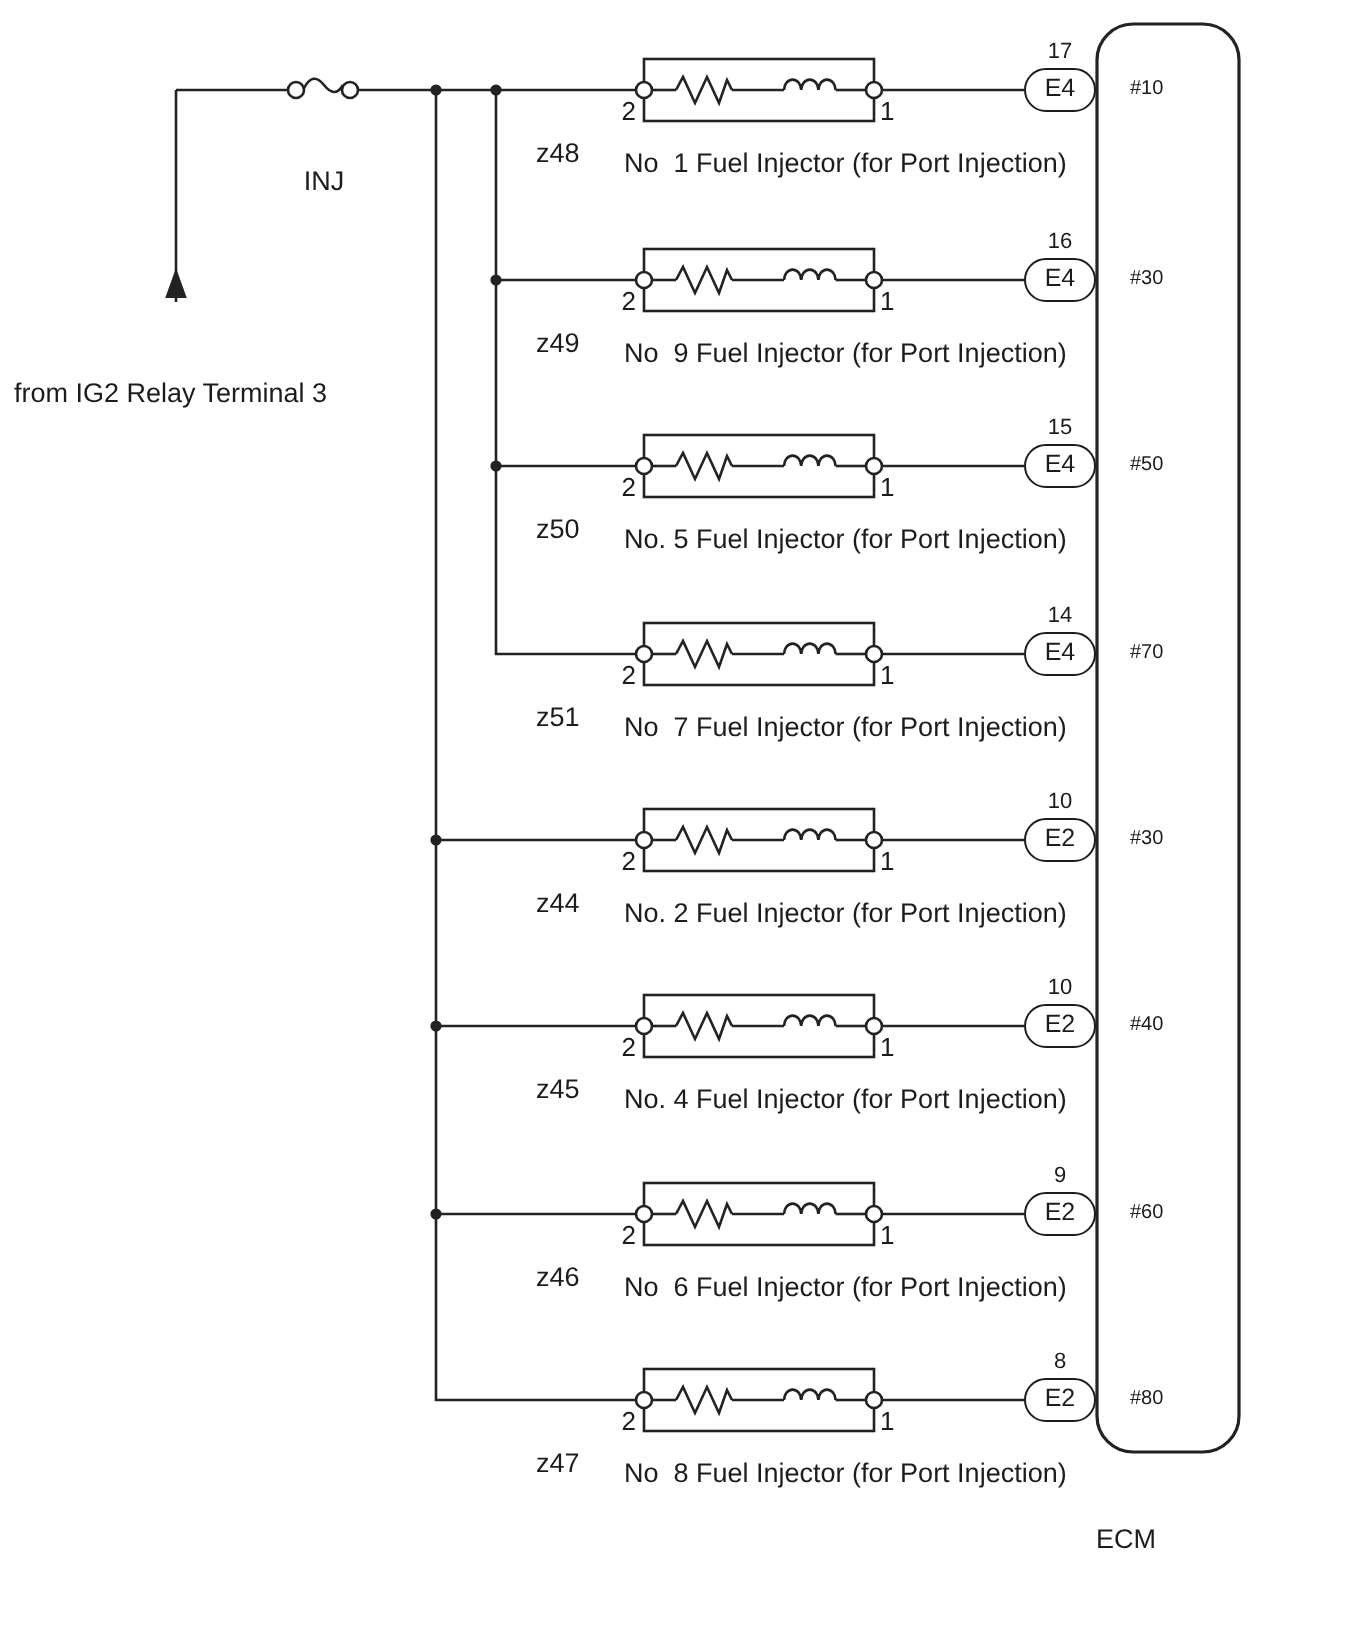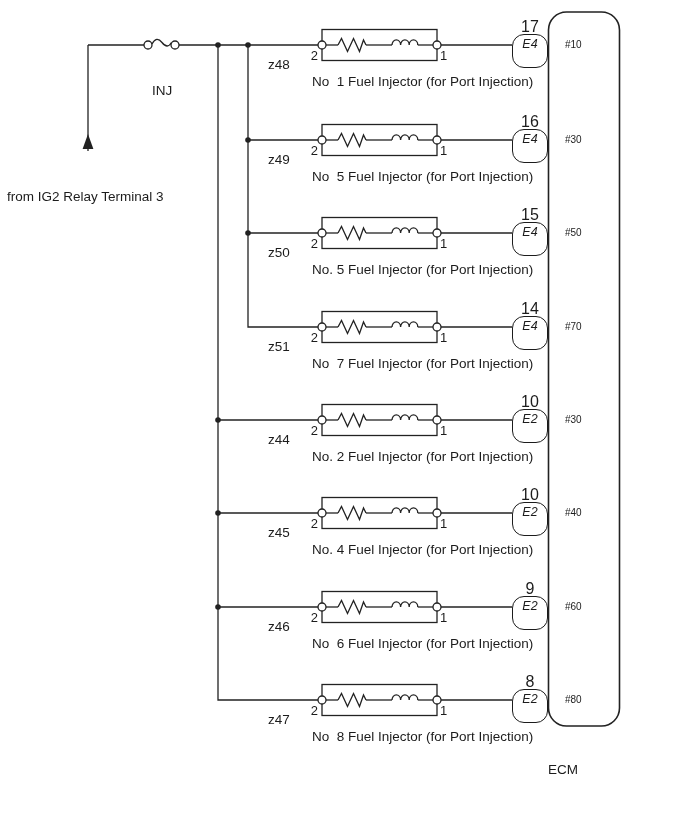--- a/index.html
+++ b/index.html
@@ -3,28 +3,28 @@
 <meta charset="utf-8">
 <style>
   html,body{margin:0;padding:0;background:#fff;}
   #page{
     position:relative;width:676px;height:815px;background:#ffffff;
     font-family:"Liberation Sans", sans-serif;color:#1c1c1c;overflow:hidden;
   }
   #wires{position:absolute;left:0;top:0;}
   .txt{position:absolute;font-size:13.5px;line-height:14px;white-space:pre;margin-top:32px;}
   .row{position:absolute;left:0;width:676px;height:0;}
-  .row .cid{position:absolute;left:268px;top:13px;font-size:13.5px;line-height:14px;}
+  .row .cid{position:absolute;left:268px;top:25px;font-size:13.5px;line-height:14px;}
   .row .cdesc{position:absolute;left:268px;top:30px;font-size:13.5px;line-height:14px;white-space:pre;margin-left:44px;}
   .row .t2{position:absolute;left:296px;top:4px;width:22px;text-align:right;font-size:13px;line-height:14px;}
   .row .t1{position:absolute;left:440px;top:4px;width:22px;text-align:left;font-size:13px;line-height:14px;}
-  .row .pnum{position:absolute;left:512px;top:-25px;width:36px;text-align:center;font-size:16px;line-height:13px;}
+  .row .pnum{position:absolute;left:512px;top:-25px;width:36px;text-align:center;font-size:11px;line-height:13px;}
   .row .oval{
-    position:absolute;left:512px;top:-11px;width:36px;height:34px;border:1.6px solid #1c1c1c;
-    border-radius:12px;box-sizing:border-box;text-align:center;font-size:12.5px;line-height:18px;background:#fff;font-style:italic;
+    position:absolute;left:512px;top:-11px;width:36px;height:22px;border:1.6px solid #1c1c1c;
+    border-radius:12px;box-sizing:border-box;text-align:center;font-size:12.5px;line-height:18px;background:#fff;
   }
   .row .pname{position:absolute;left:565px;top:-7px;font-size:10px;line-height:14px;}
   #inj-label{left:139px;top:52px;width:46px;text-align:center;}
   #source-label{left:7px;top:158px;}
   #ecm-label{left:548px;top:731px;width:72px;}
   #figure-code{left:560px;top:792px;width:110px;text-align:right;font-size:8px;line-height:9px;font-family:Liberation Mono, monospace;}
 </style>
 </head>
 <body>
 
@@ -101,21 +101,21 @@
     <div class="cdesc">No  1 Fuel Injector (for Port Injection)</div>
     <div class="pnum">17</div>
     <div class="oval">E4</div>
     <div class="pname">#10</div>
   </div>
 
   <div class="row" style="top:140px">
     <div class="t2">2</div>
     <div class="t1">1</div>
     <div class="cid">z49</div>
-    <div class="cdesc">No  5 Fuel Injector (for Port Injection)</div>
+    <div class="cdesc">No  9 Fuel Injector (for Port Injection)</div>
     <div class="pnum">16</div>
     <div class="oval">E4</div>
     <div class="pname">#30</div>
   </div>
 
   <div class="row" style="top:233px">
     <div class="t2">2</div>
     <div class="t1">1</div>
     <div class="cid">z50</div>
     <div class="cdesc">No. 5 Fuel Injector (for Port Injection)</div>

